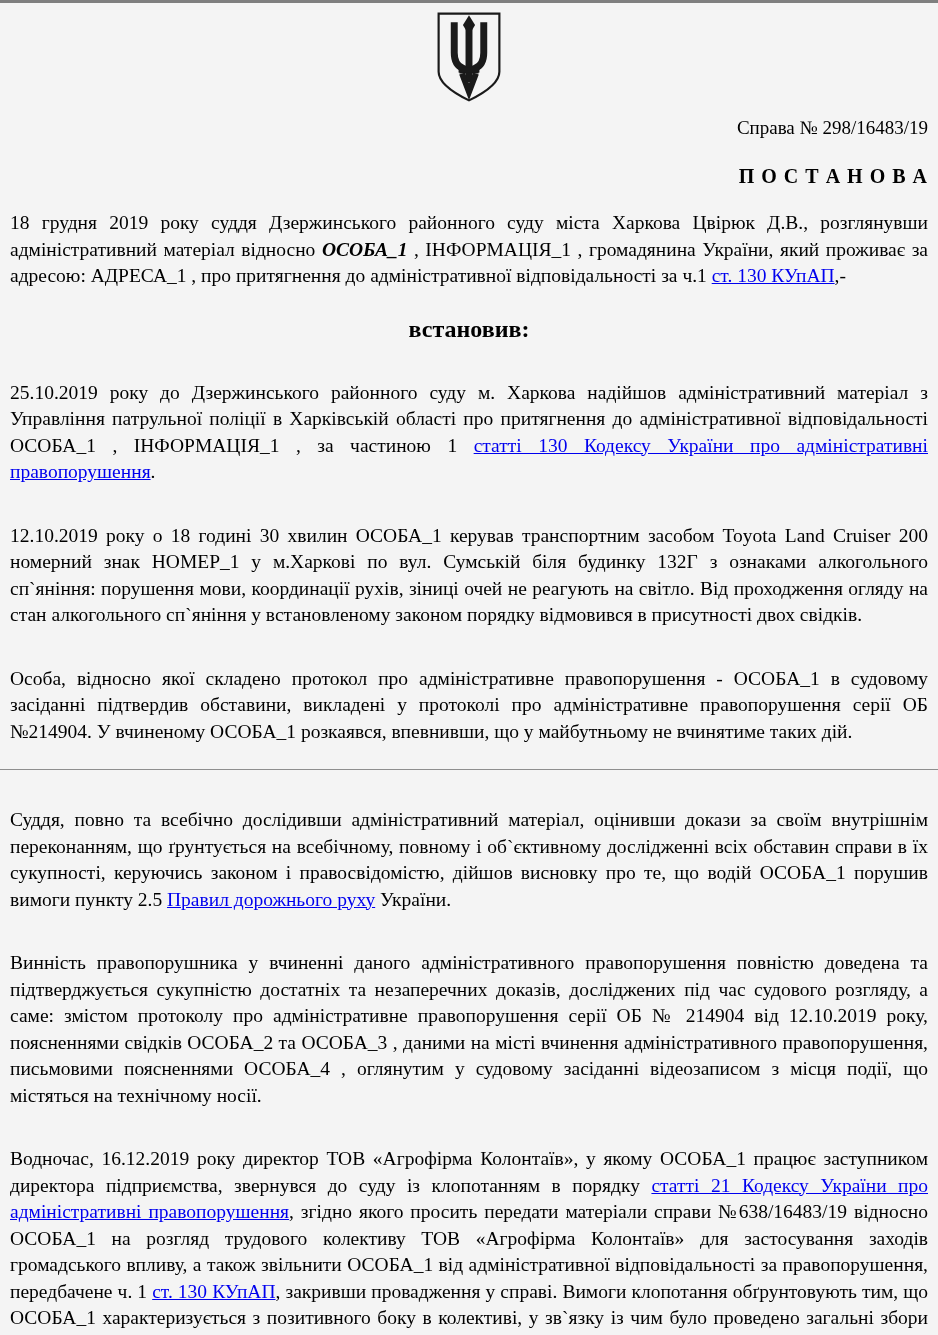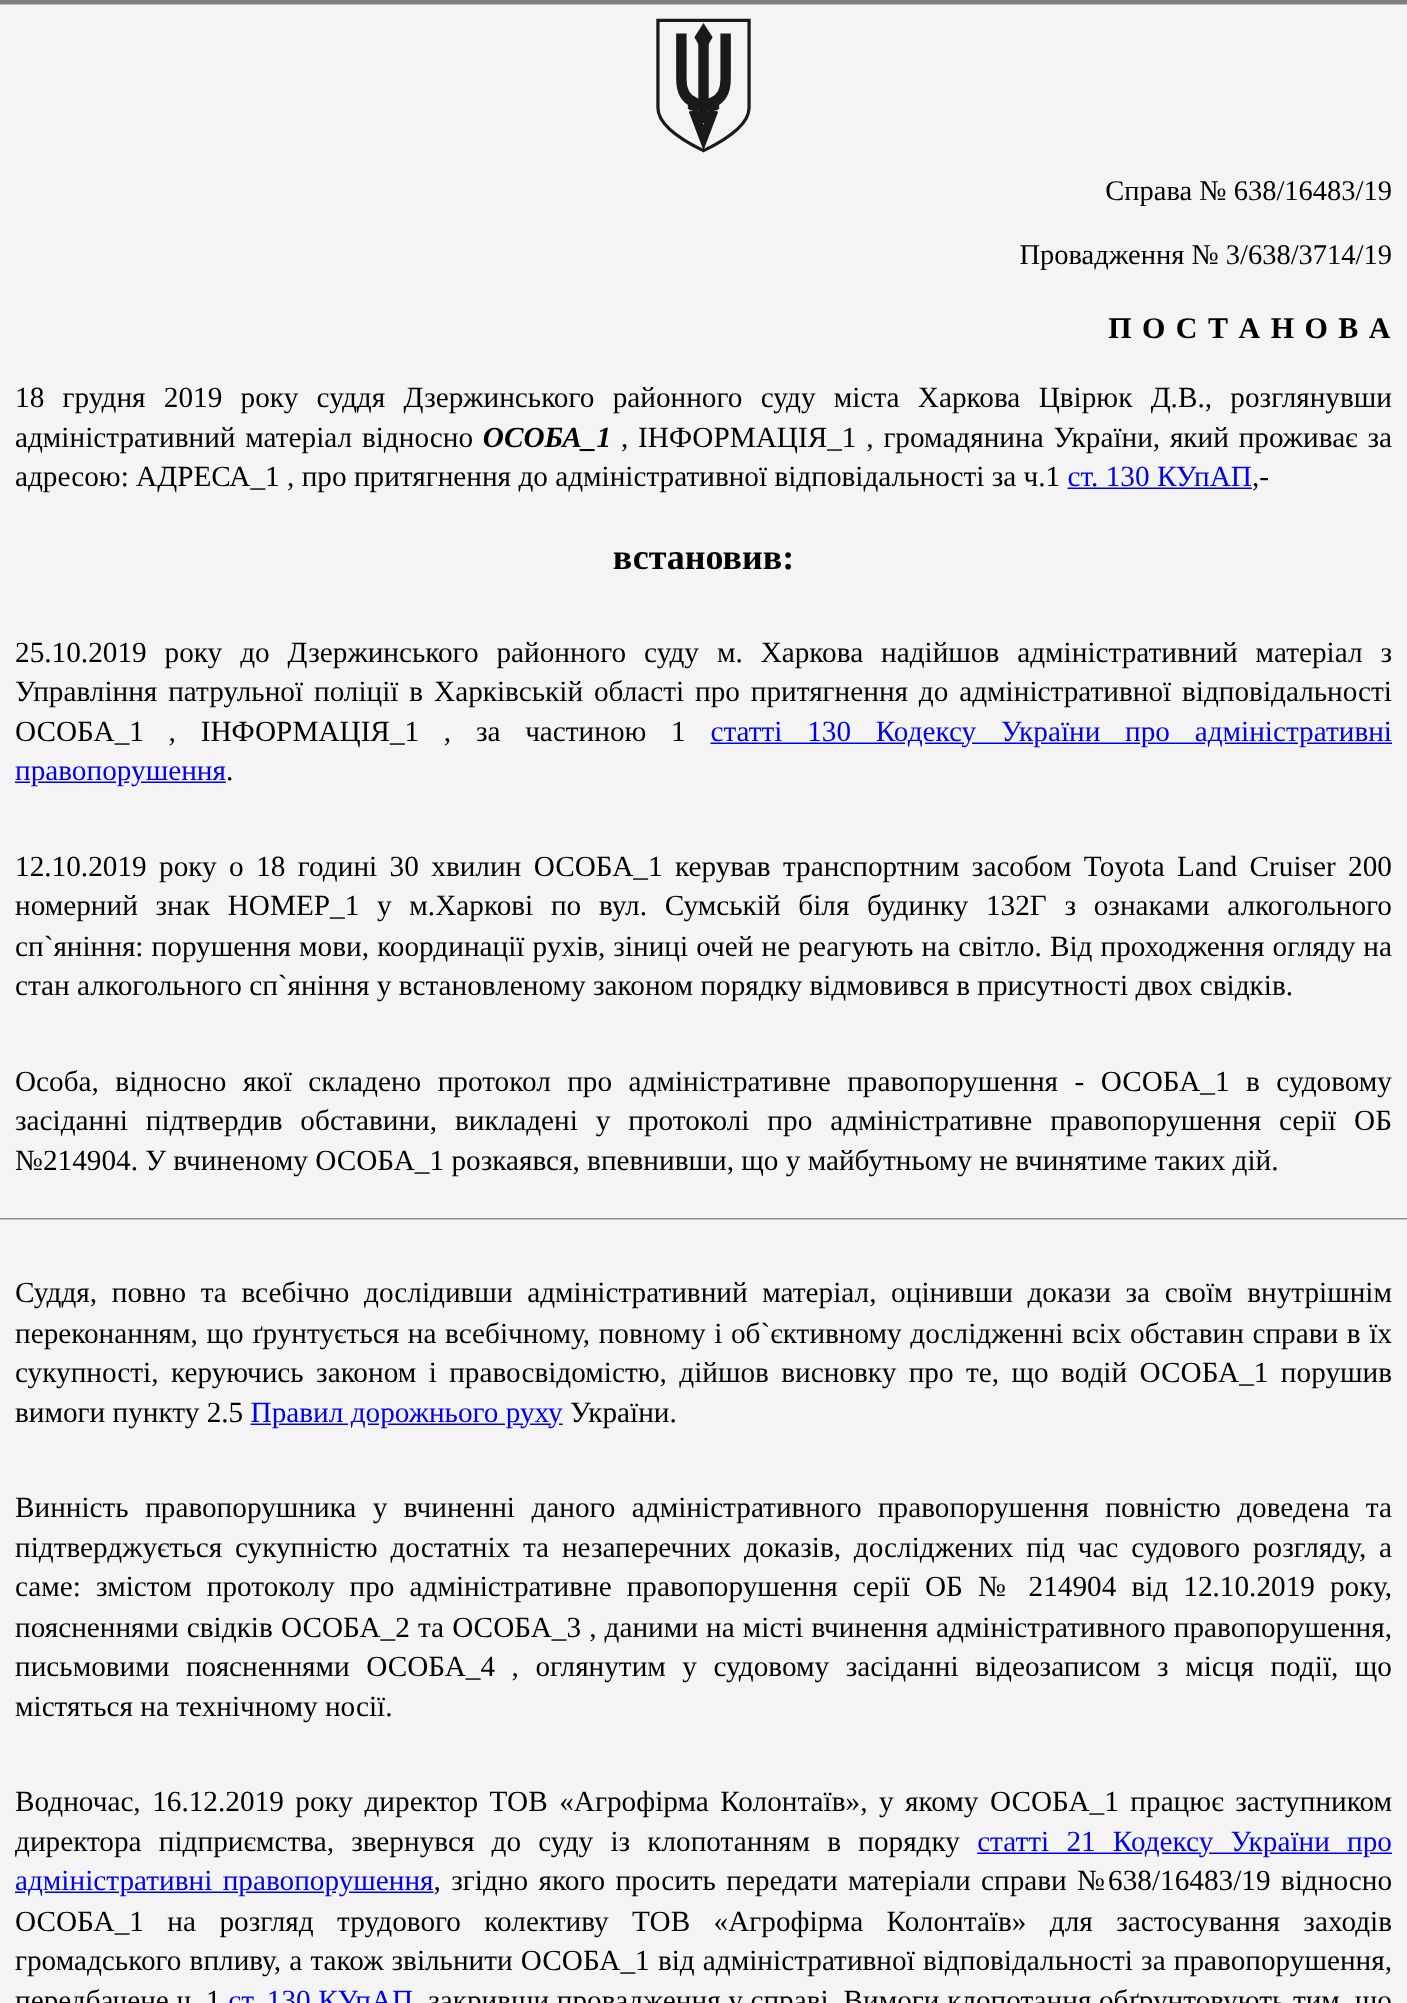--- a/index.html
+++ b/index.html
@@ -87,22 +87,21 @@
         <path d="M55 13 V48 Q55 62 45 66 L45 72" stroke="#1a1a1a" stroke-width="8"></path>
         <path d="M38 16 V82" stroke="#1a1a1a" stroke-width="8"></path>
       </g>
       <path d="M38 5 L45 16 L38 28 L31 16 Z" fill="#1a1a1a"></path>
       <path d="M26 68 H50" stroke="#1a1a1a" stroke-width="6" fill="none"></path>
       <path d="M30 72 L38 93 L46 72" fill="none" stroke="#1a1a1a" stroke-width="7"></path>
     </svg>
   </div>
 
   <div class="case-block">
-    <p class="case-line">Справа № 638/16483/19</p>
-    <p class="case-line">Провадження № 3/638/3714/19</p>
+    <p class="case-line">Справа № 298/16483/19</p>
   </div>
 
   <h1 class="doc-title">П О С Т А Н О В А</h1>
 
   <p class="para first-after-title"><span>18 грудня 2019 року суддя Дзержинського районного суду міста Харкова Цвірюк Д.В., розглянувши адміністративний матеріал відносно </span><span class="bold-italic">ОСОБА_1</span><span> , ІНФОРМАЦІЯ_1 , громадянина України, який проживає за адресою: АДРЕСА_1 , про притягнення до адміністративної відповідальності за ч.1 </span><a href="#" class="doc-link">ст. 130 КУпАП</a><span>,-</span></p>
 
   <h3 class="section-heading">встановив:</h3>
 
   <p class="para"><span>25.10.2019 року до Дзержинського районного суду м. Харкова надійшов адміністративний матеріал з Управління патрульної поліції в Харківській області про притягнення до адміністративної відповідальності ОСОБА_1 , ІНФОРМАЦІЯ_1 , за частиною 1 </span><a href="#" class="doc-link">статті 130 Кодексу України про адміністративні правопорушення</a><span>.</span></p>
   <p class="para"><span>12.10.2019 року о 18 годині 30 хвилин ОСОБА_1 керував транспортним засобом Toyota Land Cruiser 200 номерний знак НОМЕР_1 у м.Харкові по вул. Сумській біля будинку 132Г з ознаками алкогольного сп`яніння: порушення мови, координації рухів, зіниці очей не реагують на світло. Від проходження огляду на стан алкогольного сп`яніння у встановленому законом порядку відмовився в присутності двох свідків.</span></p>

